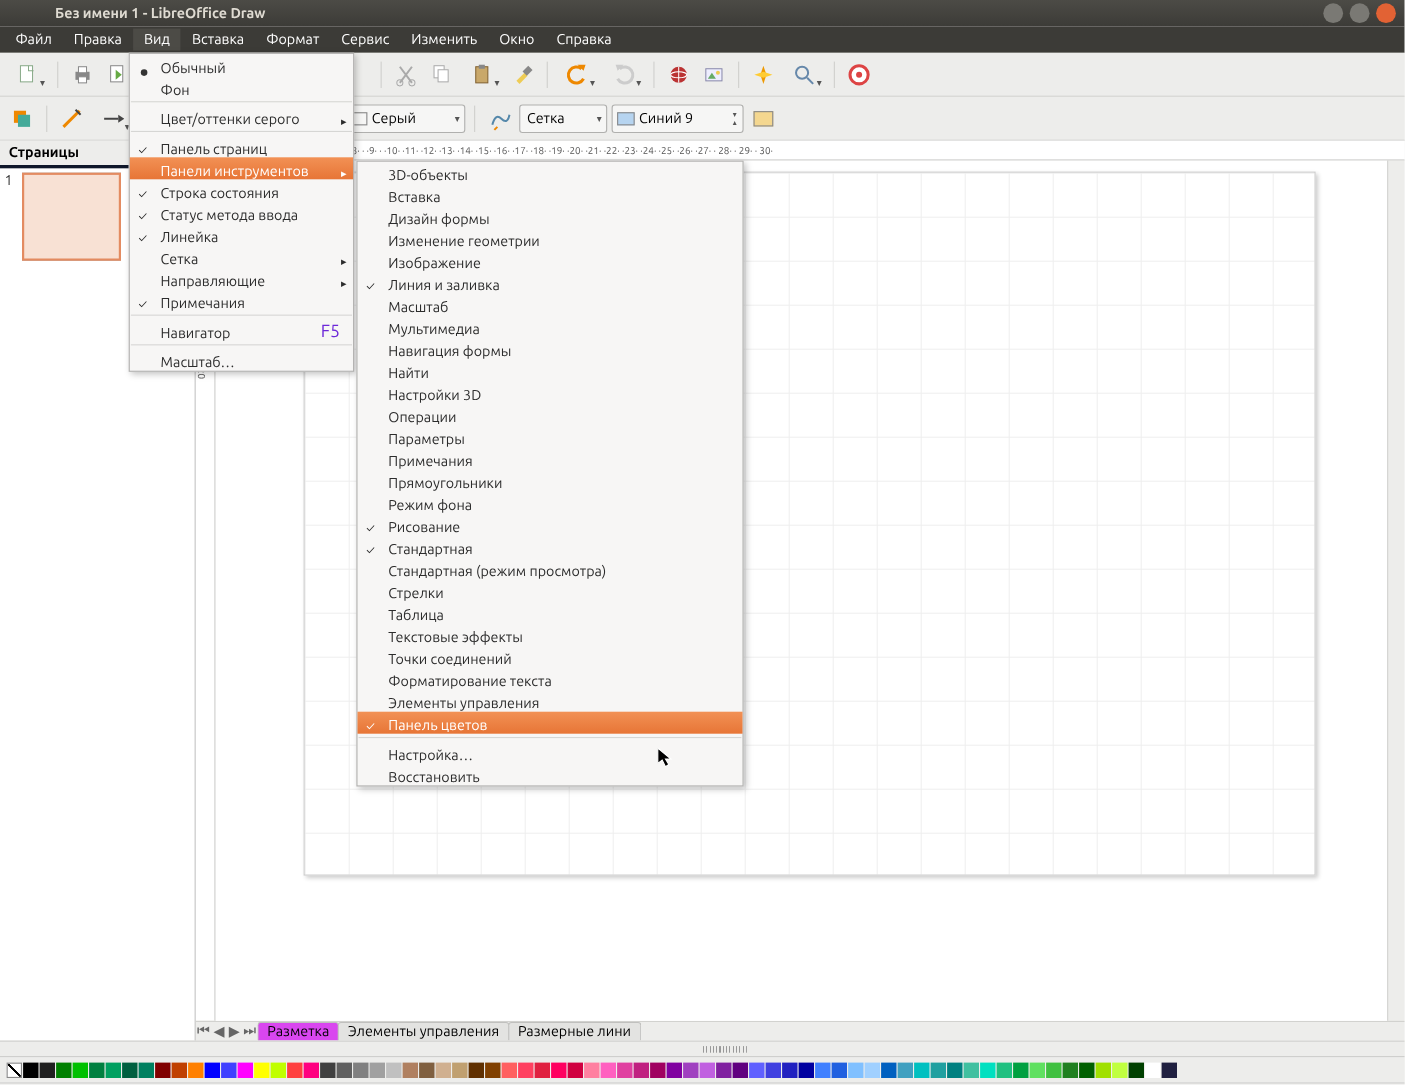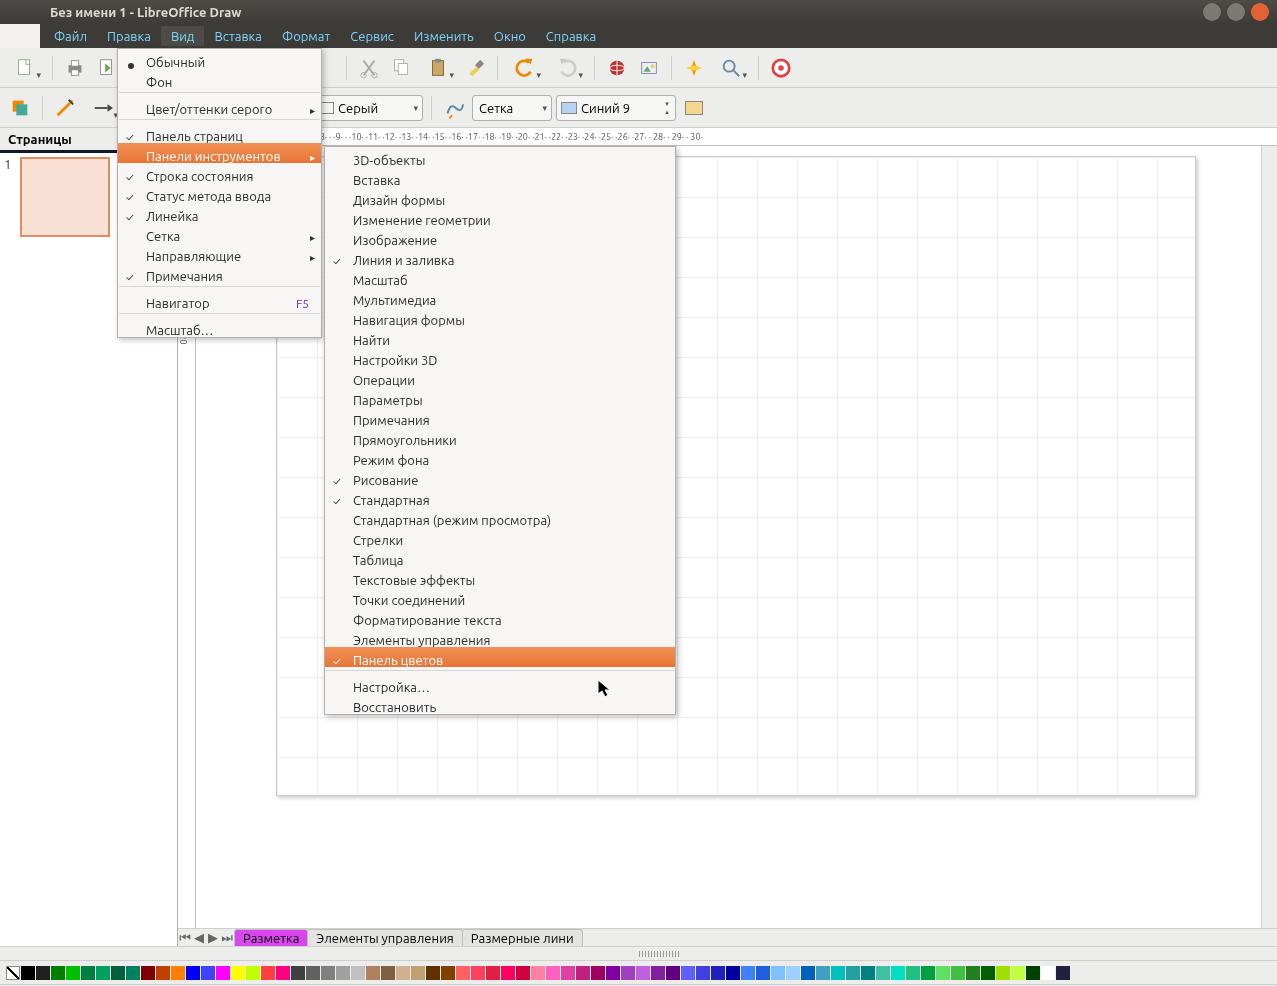--- a/index.html
+++ b/index.html
@@ -3,21 +3,21 @@
 <meta charset="utf-8">
 <style>
 * { box-sizing: border-box; margin: 0; padding: 0; font-family: Ubuntu, "Liberation Sans", Arial, sans-serif; font-size: 13px; user-select: none; }
 body { background: #f2f1f0; width: 1277px; height: 986px; overflow: hidden; position: relative; }
 .titlebar { background: linear-gradient(#4c4b46, #3c3b37); height: 24px; display: flex; align-items: center; padding: 0 8px; color: #dfdbd2; font-weight: bold; }
 .titlebar .title { flex: 1; margin-left: 42px; }
 .winbtn { width: 18px; height: 18px; border-radius: 9px; margin-left: 6px; display: inline-block; }
 .winbtn.min { background: #7a7974; }
 .winbtn.max { background: #7a7974; }
 .winbtn.close { background: #e26234; }
-.menubar { background: #3c3b37; height: 24px; display: flex; align-items: center; padding: 0 4px; color: #7dd3fc; margin-left: 40px; }
+.menubar { background: #3c3b37; height: 24px; display: flex; align-items: center; padding: 0 4px; color: #ffffff; }
 .menubar .mi { padding: 3px 10px; }
 .menubar .mi.open { background: #4c4b46; }
 .toolbar { background: #ededeb; border-bottom: 1px solid #cfcfcd; height: 40px; display: flex; align-items: center; padding: 0 6px; gap: 4px; }
 .tb-btn { width: 28px; height: 28px; display: flex; align-items: center; justify-content: center; border-radius: 3px; }
 .tb-btn.dd { width: 38px; position: relative; }
 .tb-btn.dd::after { content: "▾"; font-size: 9px; position: absolute; right: 3px; bottom: 2px; color: #555; }
 .tb-sep { width: 1px; height: 24px; background: #cfcfcd; margin: 0 4px; }
 .line-style-dd { width: 90px; height: 26px; border: 1px solid #b0b0ae; background: #f6f6f5; border-radius: 3px; display: flex; align-items: center; padding: 0 6px; position: relative; }
 .line-style-dd::after { content: "▾"; font-size: 9px; position: absolute; right: 4px; color: #555; }
 .line-width-dd { width: 90px; height: 26px; border: 1px solid #b0b0ae; background: #f6f6f5; border-radius: 3px; display: flex; align-items: center; padding: 0 6px; position: relative; }
@@ -55,21 +55,21 @@
 .color-bar .noc { width: 14px; height: 14px; border: 1px solid #888; background: linear-gradient(45deg, transparent 45%, #000 45%, #000 55%, transparent 55%), #fff; }
 .color-bar .sw { width: 14px; height: 14px; }
 .drawbar { height: 40px; background: #ededeb; border-top: 1px solid #cfcfcd; display: flex; align-items: center; padding: 0 6px; gap: 4px; }
 
 .menu { position: absolute; background: #f7f6f5; border: 1px solid #b0b0ae; box-shadow: 2px 2px 6px rgba(0,0,0,.25); z-index: 100; }
 .menu .item { height: 20px; display: flex; align-items: flex-end; padding: 0 34px 0 28px; position: relative; color: #2c2c2c; white-space: nowrap; }
 .menu .item.hl { background: linear-gradient(#f29155,#e77536); color: #fff; }
 .menu .item .chk { position: absolute; left: 8px; font-size: 11px; }
 .menu .item .dot { position: absolute; left: 10px; width: 6px; height: 6px; background: #333; border-radius: 3px; }
 .menu .item .arrow { position: absolute; right: 6px; font-size: 10px; }
-.menu .item .accel { position: absolute; right: 12px; color: #6d28d9; font-size: 12px; }
+.menu .item .accel { position: absolute; right: 12px; color: #6d28d9; font-size: 16px; }
 .menu .sep { height: 1px; background: #d6d6d4; margin: 3px 1px; }
 #menu1 { left: 117px; top: 48px; width: 205px; }
 #menu2 { left: 324px; top: 146px; width: 352px; }
 svg { display: block; }
 .ico { width: 22px; height: 22px; }
 </style>
 </head>
 <body>
 
 <div class="titlebar">

